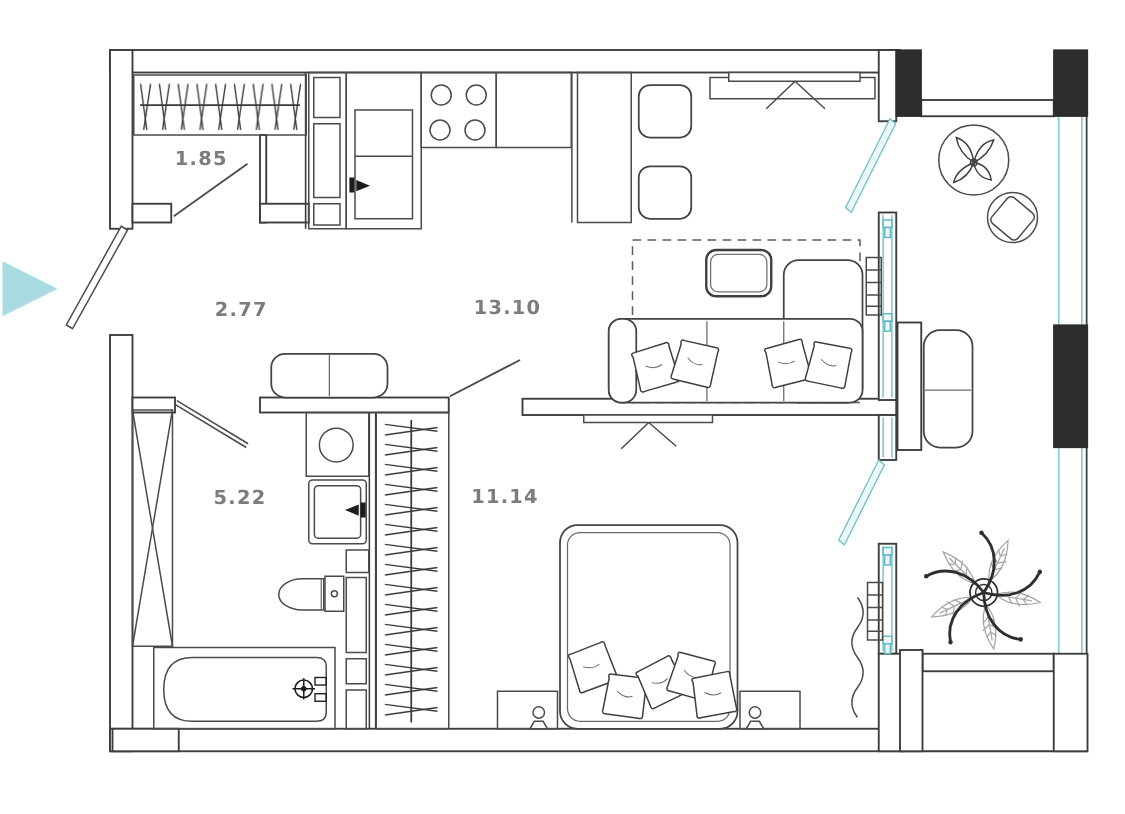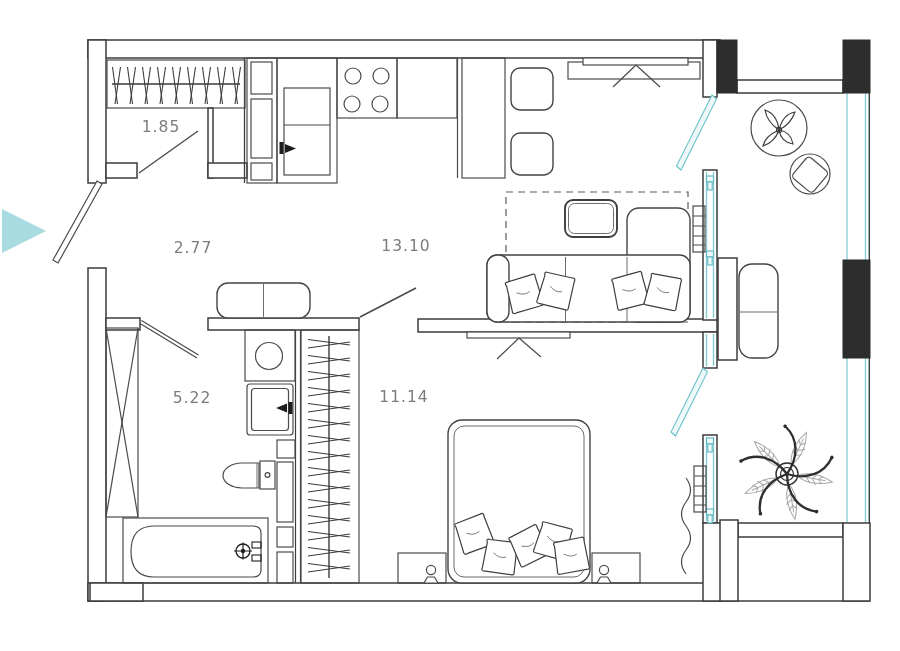--- a/index.html
+++ b/index.html
@@ -1,17 +1,17 @@
 <!DOCTYPE html>
 <html><head>
 <meta charset="utf-8">
 <style>
   html,body{margin:0;padding:0;background:#ffffff;}
   .stage{position:relative;width:900px;height:651px;background:#ffffff;overflow:hidden;
-         font-family:"DejaVu Sans",sans-serif;}
+         font-family:"DejaVu Sans",sans-serif;font-weight:bold;}
   svg{position:absolute;left:0;top:0;}
   .wall{fill:#ffffff;stroke:#3d3d3d;stroke-width:1.5;}
   .blk{fill:#2d2d2d;stroke:#2d2d2d;stroke-width:1;}
   .f{fill:#ffffff;stroke:#4b4b4b;stroke-width:1.2;}
   .fo{fill:none;stroke:#4b4b4b;stroke-width:1.2;}
   .fl{fill:none;stroke:#6a6a6a;stroke-width:1;}
   .soft{fill:#ffffff;stroke:#444444;stroke-width:1.4;}
   .cy{fill:none;stroke:#83cbd3;stroke-width:1.3;}
   .cyf{fill:#eef8f9;stroke:#6ec3cc;stroke-width:1.1;}
   .dash{fill:none;stroke:#5c5c5c;stroke-width:1.2;stroke-dasharray:7 5;}

